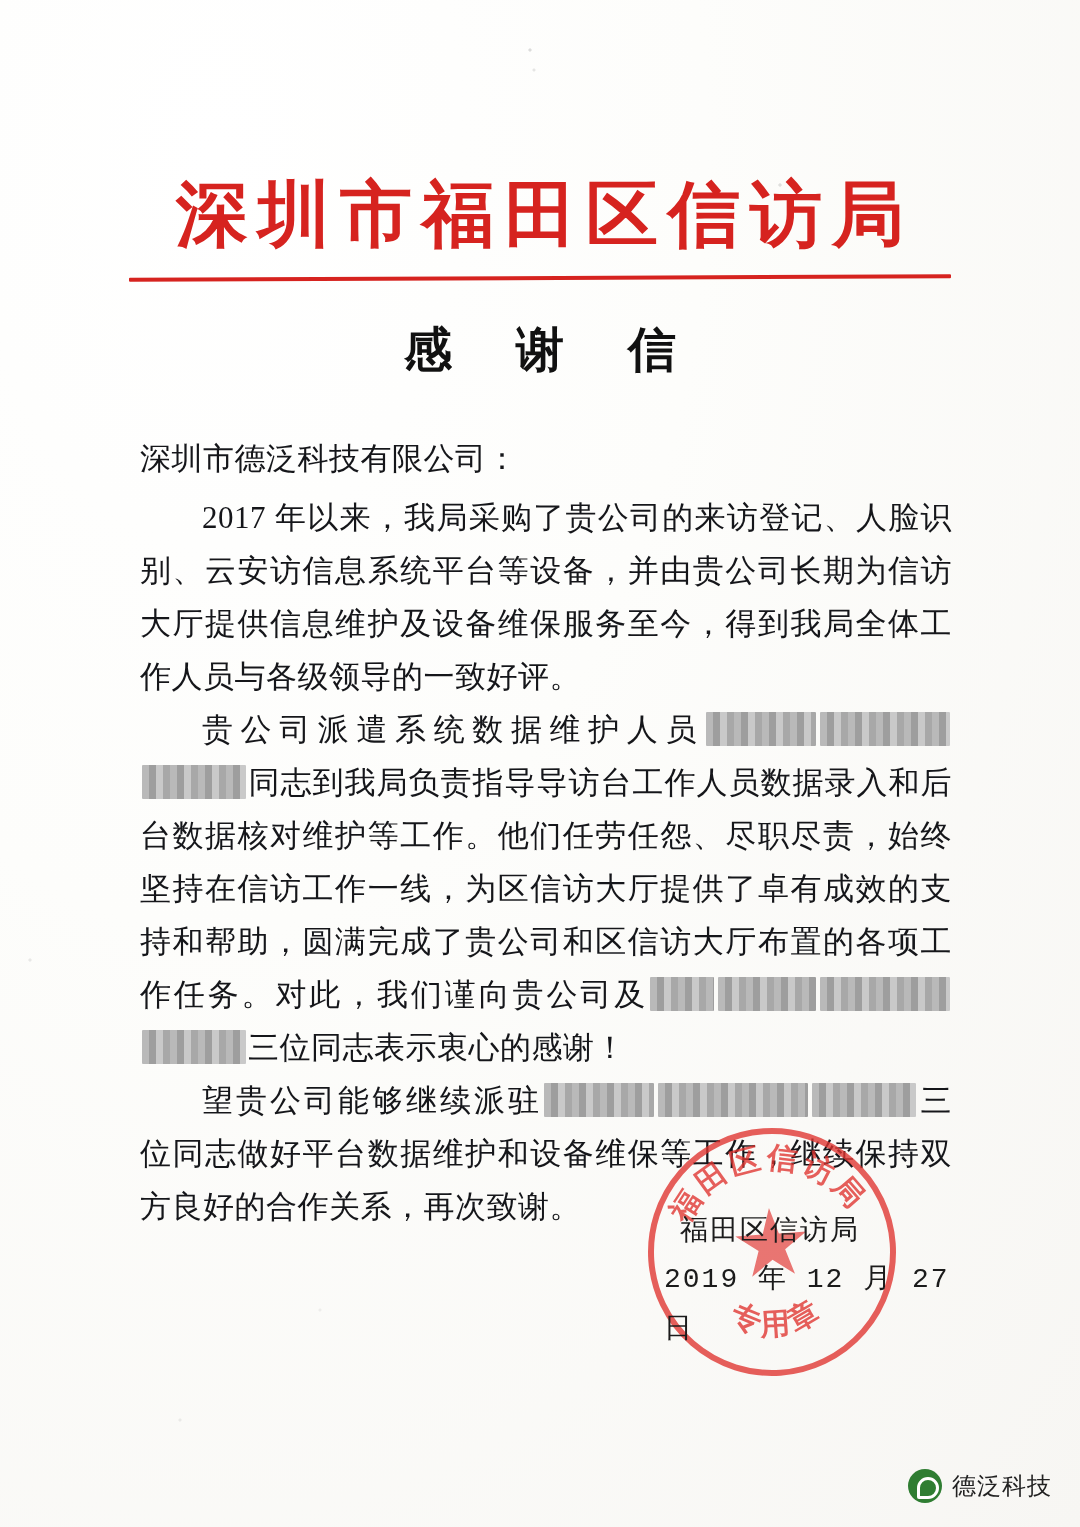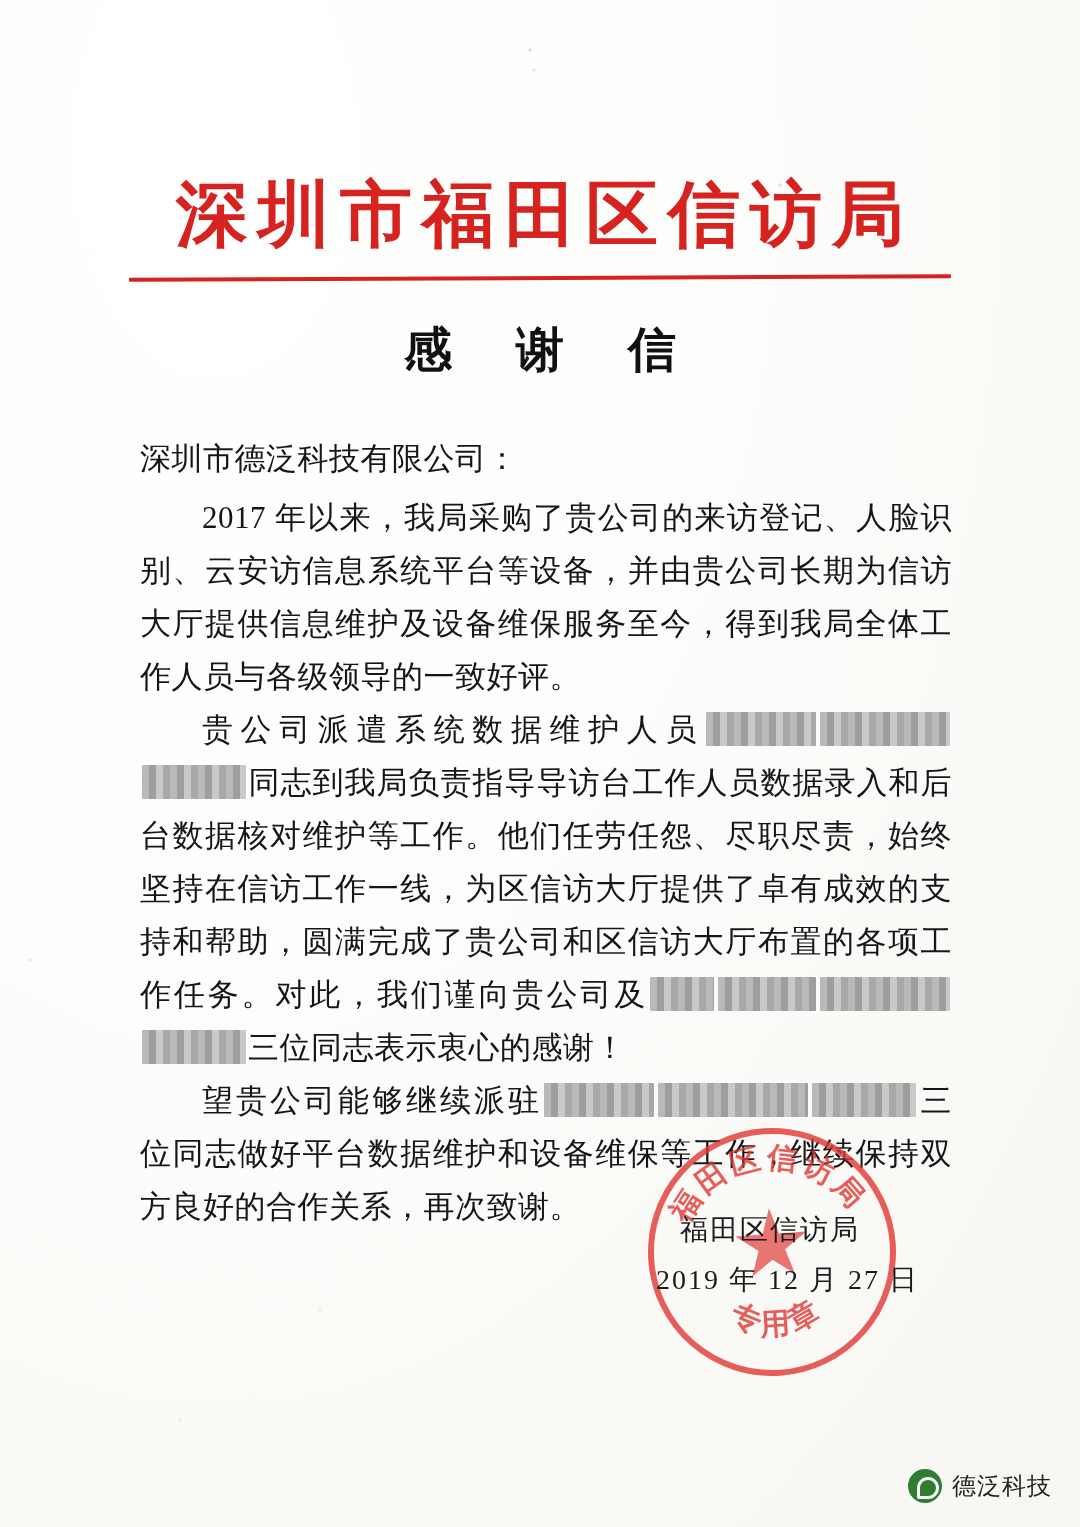--- a/index.html
+++ b/index.html
@@ -123,21 +123,21 @@
     left: 650px;
     top: 1205px;
     width: 300px;
     color: #1b1b1b;
     font-size: 28px;
     line-height: 50px;
     letter-spacing: 2px;
     z-index: 3;
   }
   .sign-block .org-sign { margin-left: 30px; }
-  .sign-block .date { margin-left: 6px; font-family: Liberation Serif, serif; }
+  .sign-block .date { margin-left: 14px; font-family: Liberation Mono, monospace; }
 
   .seal {
     position: absolute;
     left: 648px;
     top: 1128px;
     width: 236px;
     height: 236px;
     border: 6px solid #e0332f;
     border-radius: 50%;
     opacity: .78;

